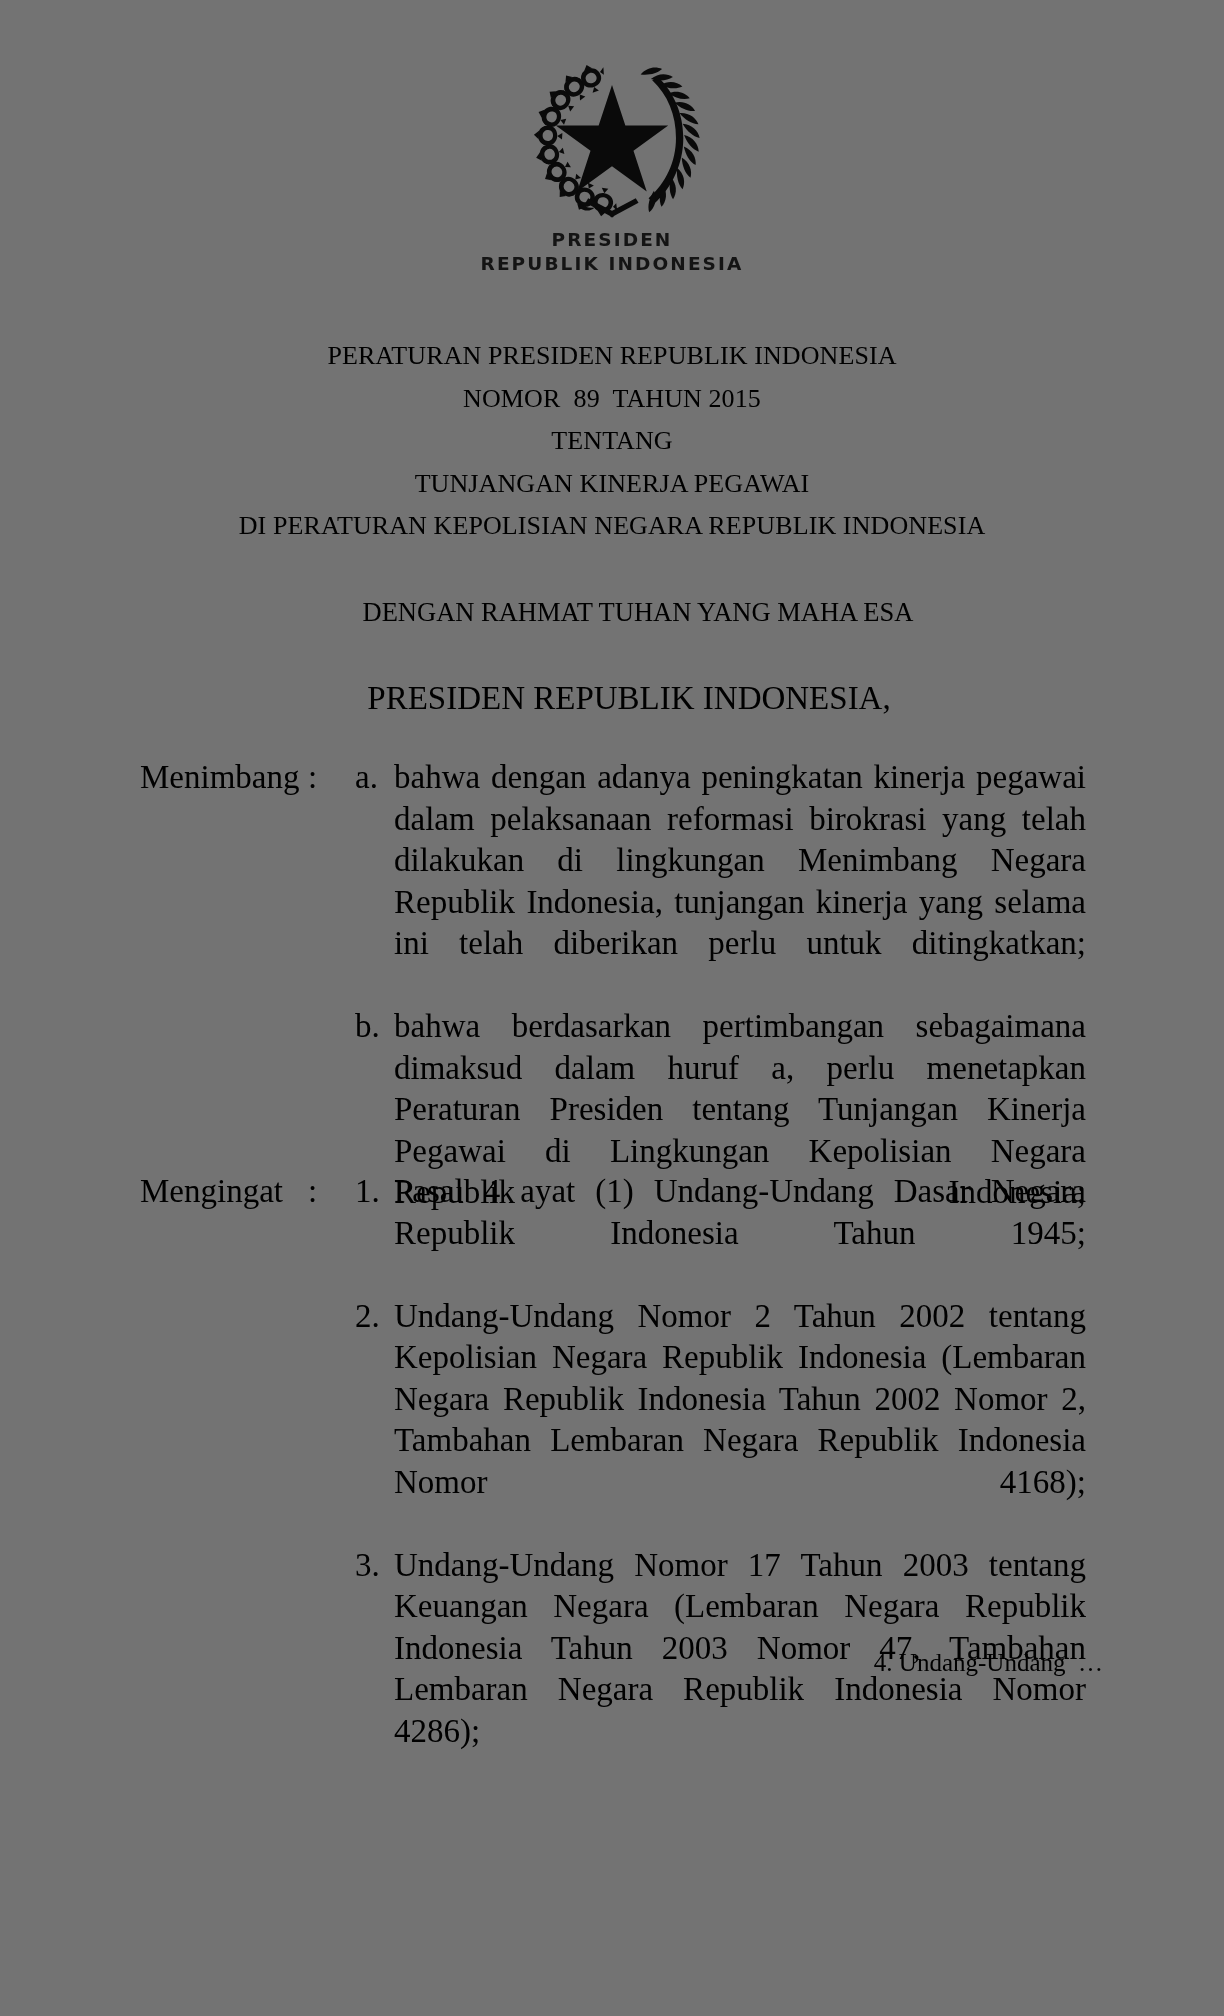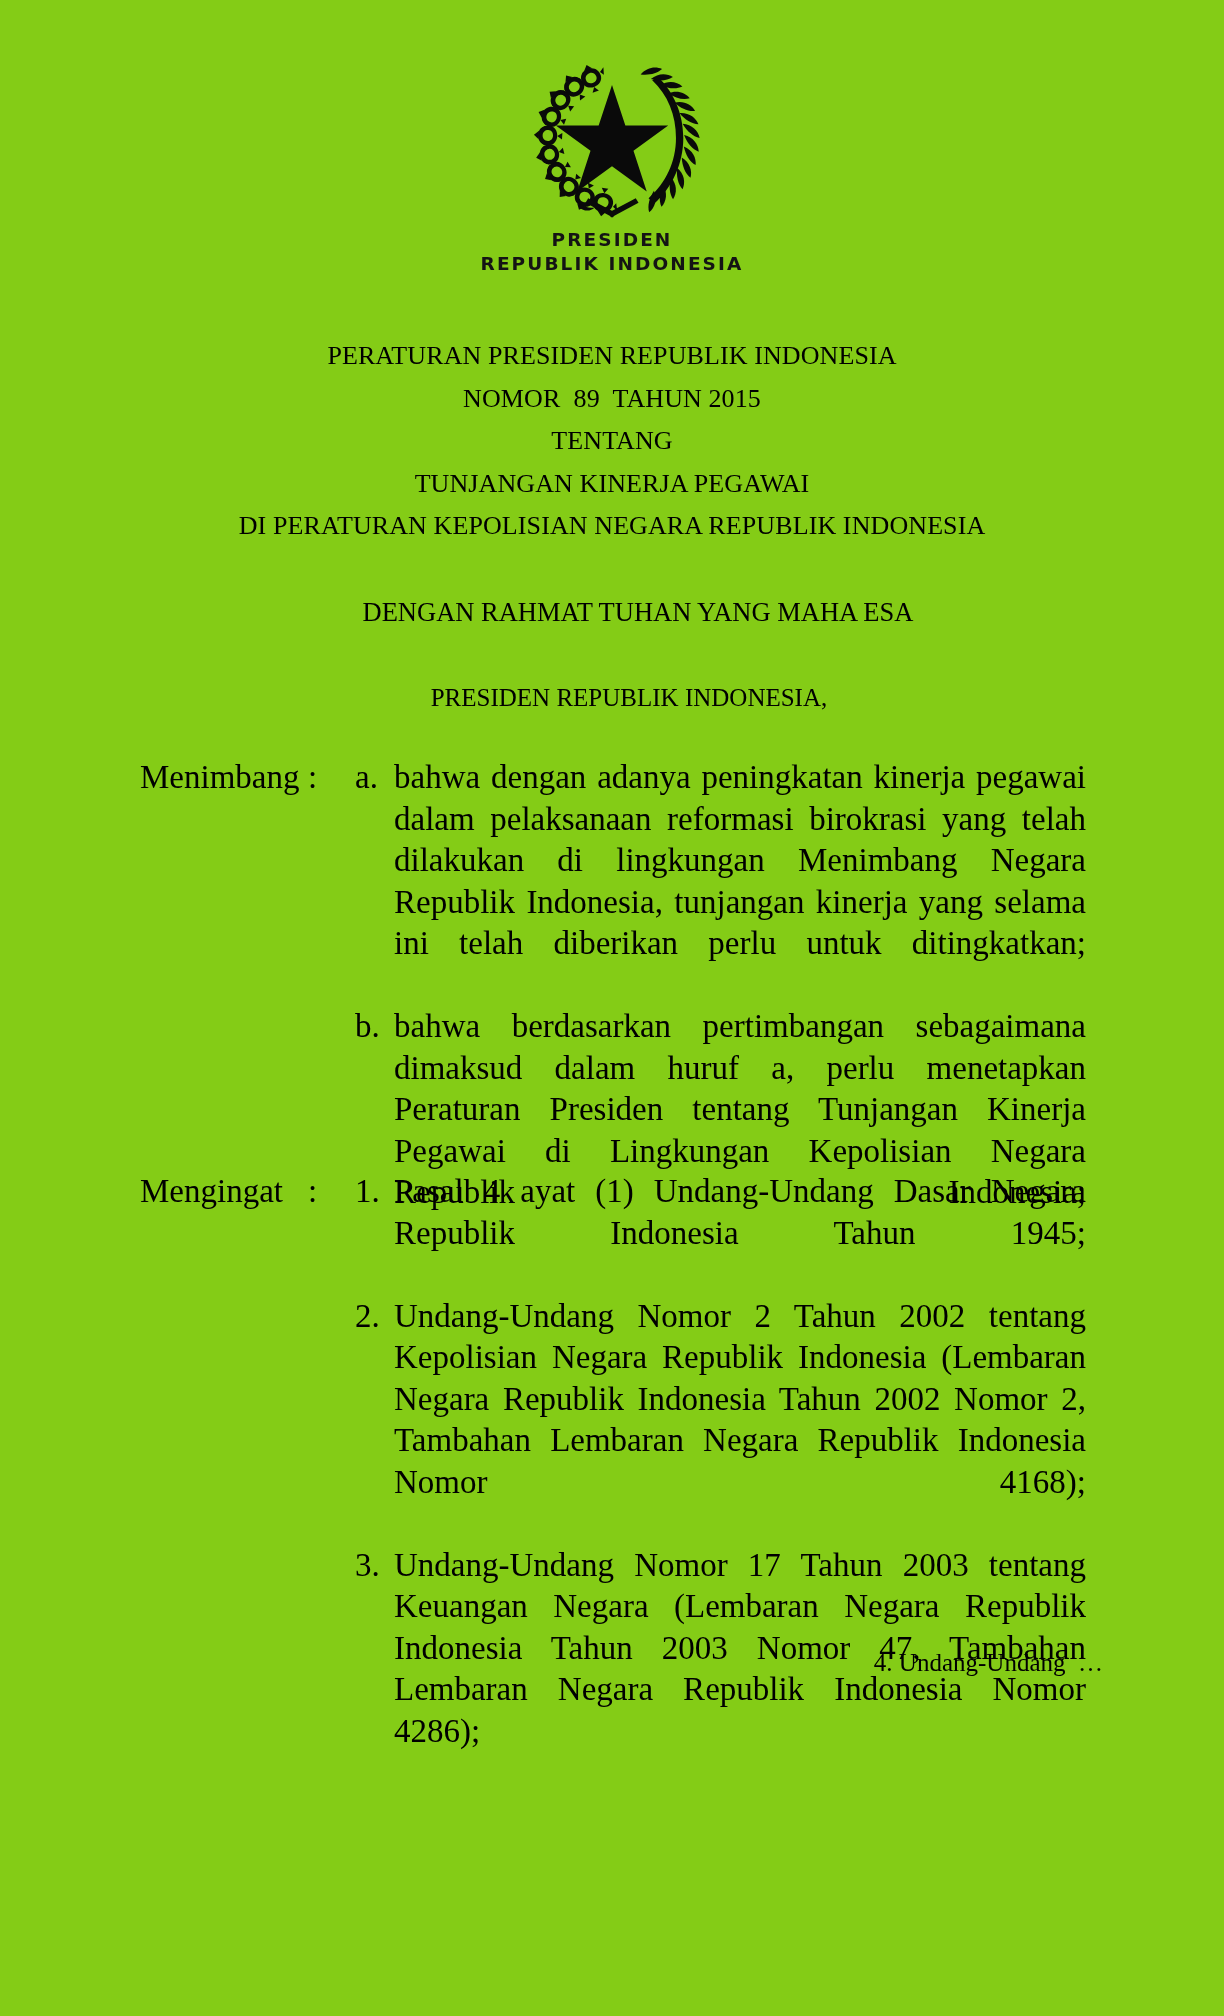--- a/index.html
+++ b/index.html
@@ -5,21 +5,21 @@
 <style>
   html, body {
     margin: 0;
     padding: 0;
     background: #ffffff;
   }
   .page {
     position: relative;
     width: 1224px;
     height: 2016px;
-    background: #84cc16;
+    background: #737373;
     margin: 0 auto;
     overflow: hidden;
     font-family: "Liberation Serif", "DejaVu Serif", serif;
     color: #000000;
     text-decoration: underline;
   }
 
   
   .emblem-block {
     position: absolute;
@@ -66,21 +66,21 @@
     font-size: 26.5px;
     line-height: 40px;
     margin-left: 26px;
   }
   .presiden-line {
     position: absolute;
     top: 678px;
     left: 0;
     width: 1224px;
     text-align: center;
-    font-size: 25px;
+    font-size: 33px;
     line-height: 40px;
     padding-left: 34px;
     box-sizing: border-box;
   }
 
   
   .clause-section {
     position: absolute;
     left: 140px;
     width: 946px;

